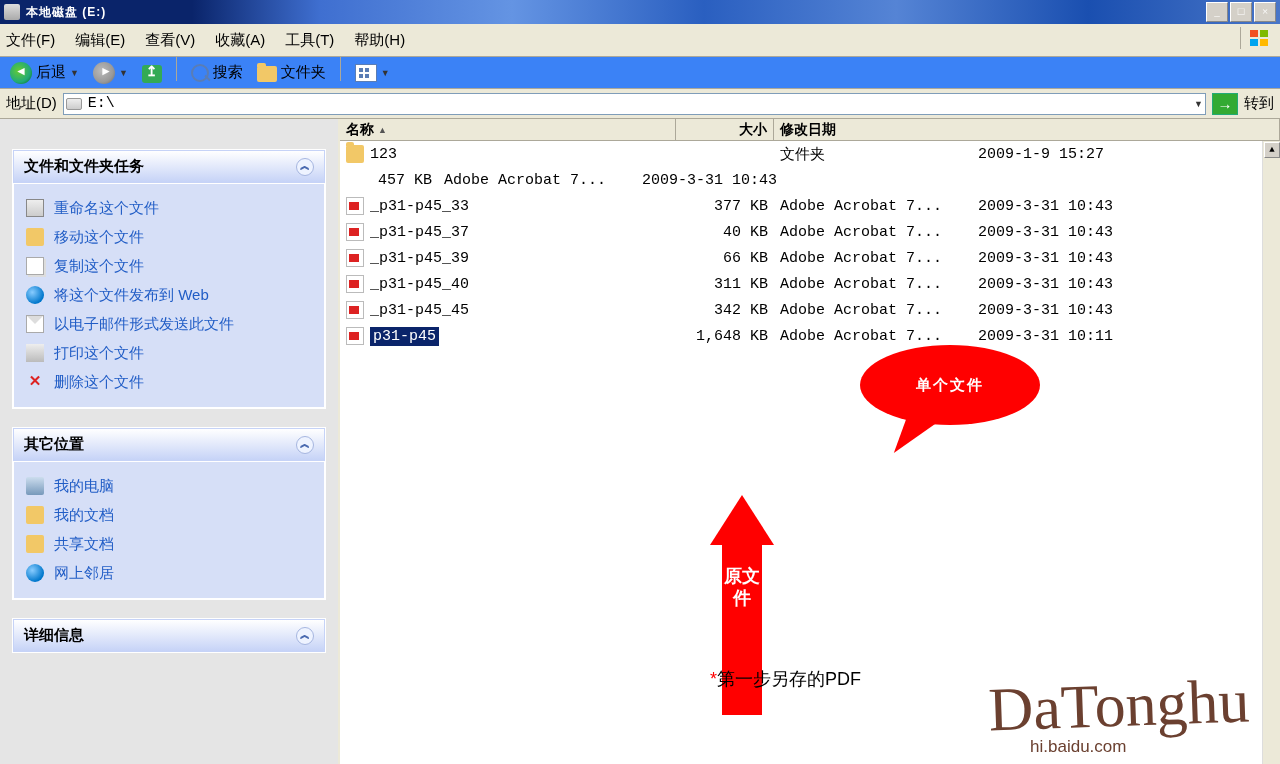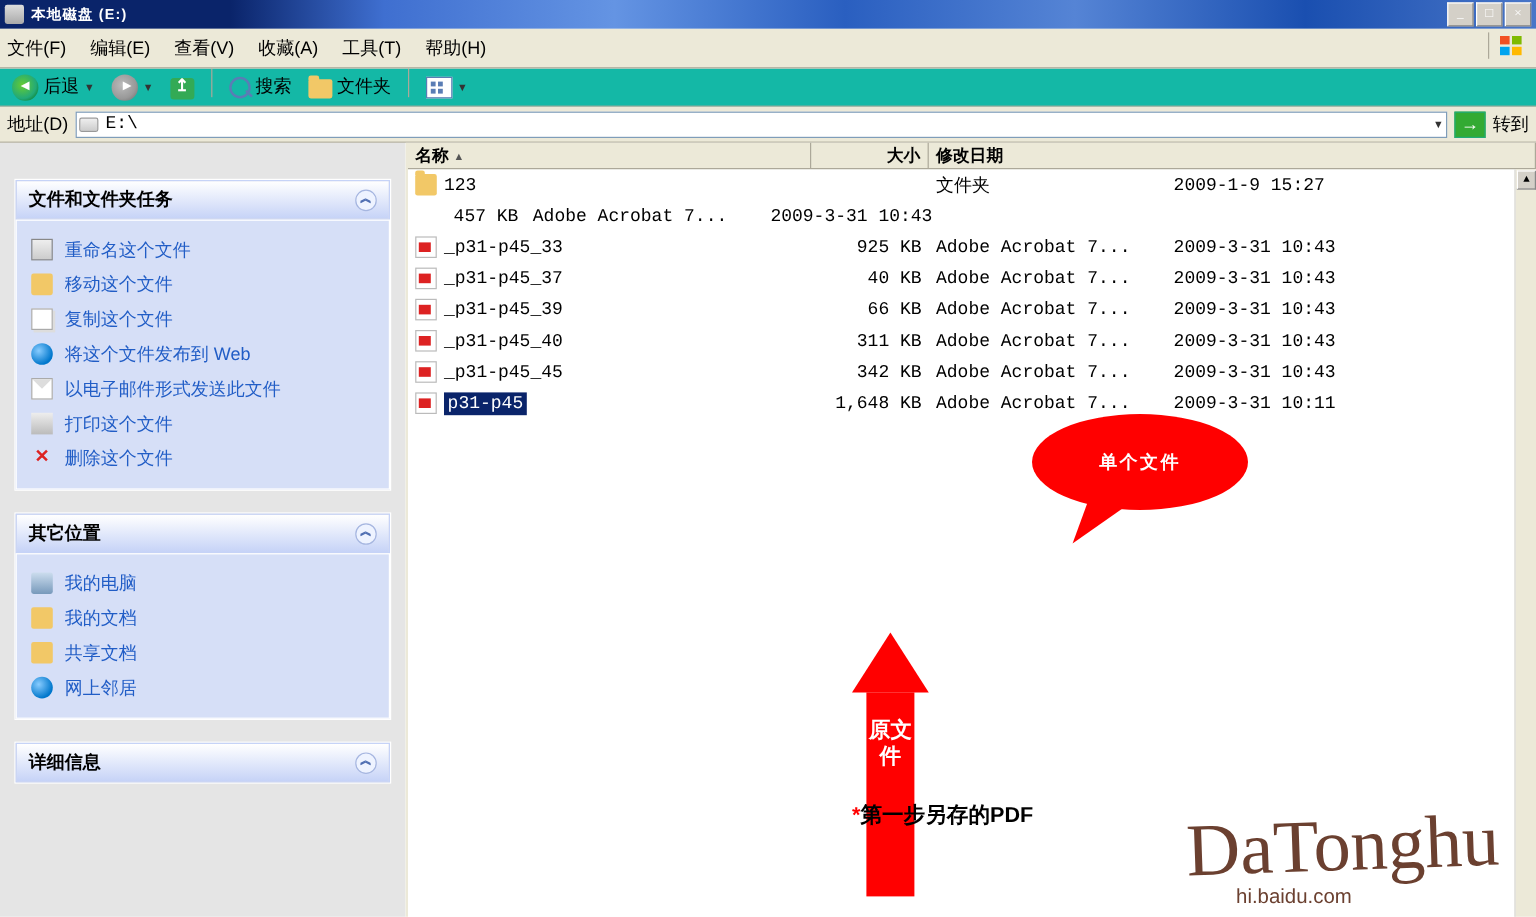--- a/index.html
+++ b/index.html
@@ -66,21 +66,21 @@
 .winlogo-flag{width:18px;height:16px;position:relative}
 .winlogo-flag span{position:absolute;width:8px;height:7px}
 .winlogo-flag .r{background:#f25022;top:0;left:0}
 .winlogo-flag .g{background:#7fba00;top:0;right:0}
 .winlogo-flag .b{background:#00a4ef;bottom:0;left:0}
 .winlogo-flag .y{background:#ffb900;bottom:0;right:0}
 
 
 .toolbar {
   height: 32px;
-  background: #14b8a6;
+  background: #3b82f6;
   border-bottom: 1px solid #aca899;
   display: flex;
   padding: 0 6px;
   gap: 6px;
   font-size: 15px;
 }
 .tb-btn {
   display: flex; align-items: center; gap: 4px;
   padding: 2px 4px; cursor: pointer;
 }
@@ -247,41 +247,41 @@
   letter-spacing:2px;
 }
 .bubble-tail{
   position:absolute;left:40px;bottom:-8px;
   border-left:0 solid transparent;border-right:36px solid transparent;border-top:34px solid #f00;
   transform:skewX(-20deg);
 }
 
 .annotation-arrow {
   position: absolute;
-  left: 370px; top: 408px;
+  left: 370px; top: 376px;
   pointer-events: none;
 }
 .arrow-head{
   width:0;height:0;
   border-left:32px solid transparent;
   border-right:32px solid transparent;
   border-bottom:50px solid #f00;
 }
 .arrow-shaft{
   width:40px;height:170px;background:#f00;margin-left:12px;
   position:relative;
 }
 .arrow-label{
   position:absolute;top:20px;left:0;width:40px;
   color:#fff;font-size:18px;font-weight:bold;font-family:"SimHei","黑体",sans-serif;
   text-align:center;line-height:22px;
 }
 .annotation-caption{
   position:absolute;left:370px;top:548px;
-  font-size:18px;font-weight:bold;font-family:"SimHei","黑体",sans-serif;
+  font-size:18px;font-weight:normal;font-family:"SimHei","黑体",sans-serif;
   color:#000;
 }
 .annotation-caption .star{color:#f00}
 
 .watermark{
   position:absolute;right:30px;bottom:10px;
   font-family:"Brush Script MT",cursive;font-size:62px;color:#6b4030;
   transform:rotate(-2deg);
   pointer-events:none;
   line-height:0.8;
@@ -457,21 +457,21 @@
         <div class="file-row">
           <div class="col col-size">457 KB</div>
           <div class="col col-type">Adobe Acrobat 7...</div>
           <div class="col col-date">2009-3-31 10:43</div>
         </div>
         <div class="file-row">
           <div class="col col-name">
             <span class="fic fic-pdf"></span>
             <span>_p31-p45_33</span>
           </div>
-          <div class="col col-size">925 KB</div>
+          <div class="col col-size">377 KB</div>
           <div class="col col-type">Adobe Acrobat 7...</div>
           <div class="col col-date">2009-3-31 10:43</div>
         </div>
         <div class="file-row">
           <div class="col col-name">
             <span class="fic fic-pdf"></span>
             <span>_p31-p45_37</span>
           </div>
           <div class="col col-size">40 KB</div>
           <div class="col col-type">Adobe Acrobat 7...</div>

